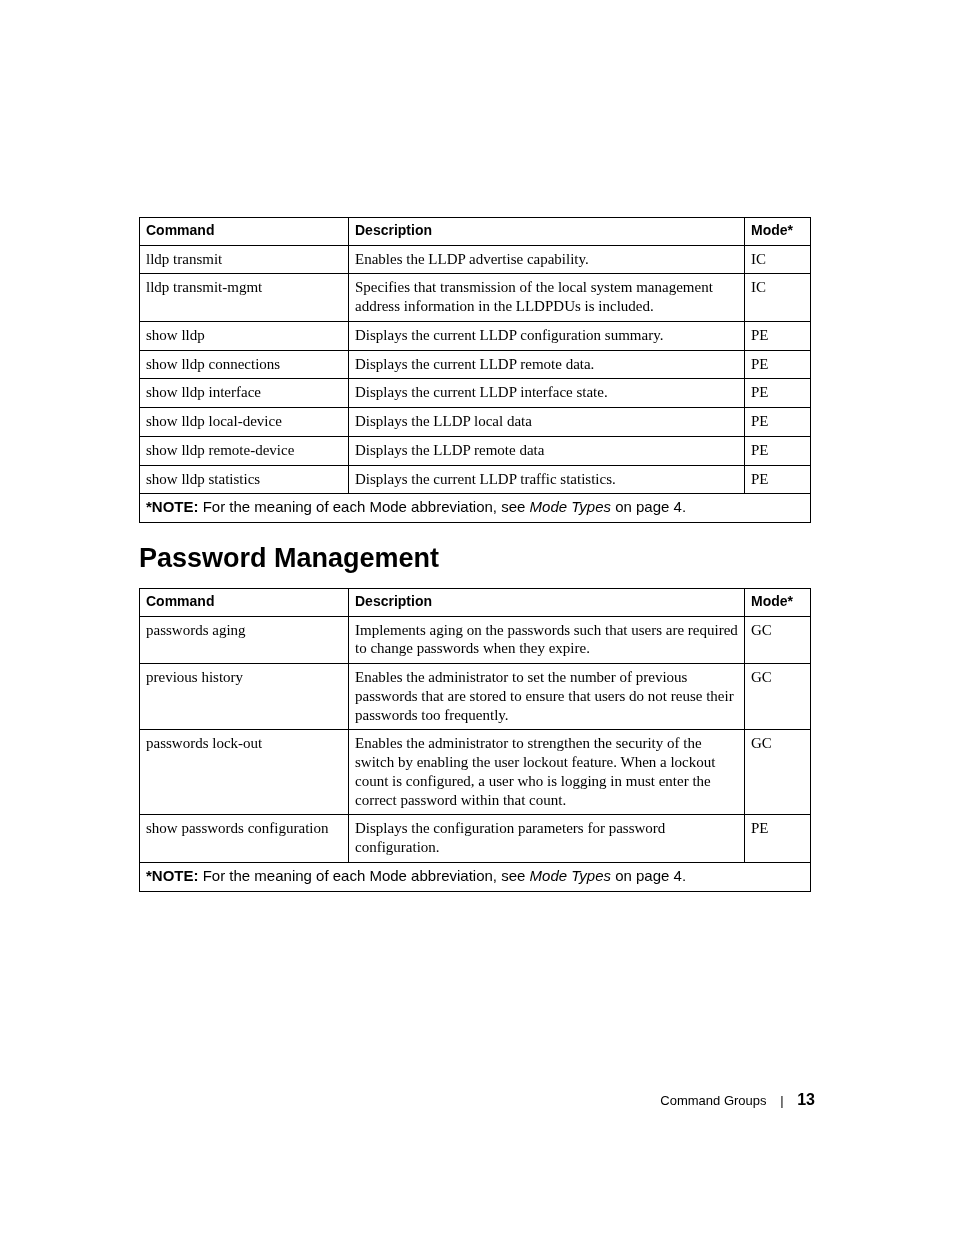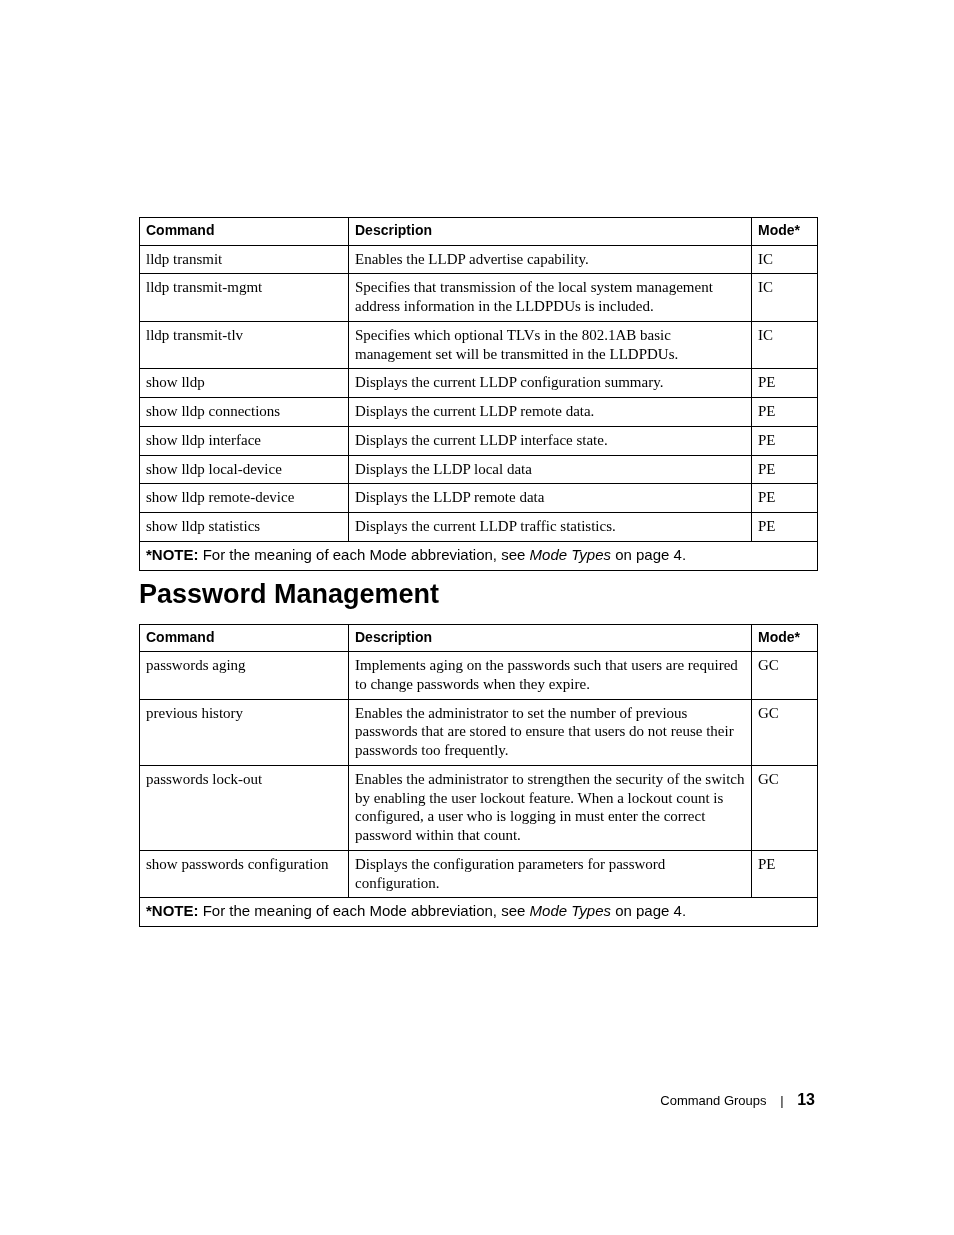--- a/index.html
+++ b/index.html
@@ -14,21 +14,21 @@
   body {
     width: var(--page-width);
     height: var(--page-height);
     position: relative;
     font-family: "Times New Roman", Times, serif;
     color: #000;
   }
   .content {
     position: absolute;
     left: 139px;
-    right: 136px;
+    right: 143px;
     top: 217px;
   }
   table.cmd-table {
     width: 100%;
     border-collapse: collapse;
     table-layout: fixed;
   }
   table.cmd-table th,
   table.cmd-table td {
     border: 1px solid #000;
@@ -50,21 +50,21 @@
     font-family: Arial, Helvetica, sans-serif;
     font-size: 14px;
   }
   .note-cell .bold { font-weight: bold; }
   .note-cell .italic { font-style: italic; }
   .note-cell .tail { font-family: Arial, Helvetica, sans-serif; }
   h2.section-heading {
     font-family: Arial, Helvetica, sans-serif;
     font-weight: bold;
     font-size: 27px;
-    margin: 8px 0 14px 0;
+    margin: 20px 0 14px 0;
   }
   .footer {
     position: absolute;
     right: 139px;
     bottom: 126px;
     font-family: Arial, Helvetica, sans-serif;
     font-size: 13px;
     color: #000;
   }
   .footer .sep {
@@ -101,25 +101,20 @@
           <td>lldp transmit</td>
           <td>Enables the LLDP advertise capability.</td>
           <td>IC</td>
         </tr>
         <tr>
           <td>lldp transmit-mgmt</td>
           <td>Specifies that transmission of the local system management address information in the LLDPDUs is included.</td>
           <td>IC</td>
         </tr>
         <tr>
-          <td>lldp transmit-tlv</td>
-          <td>Specifies which optional TLVs in the 802.1AB basic management set will be transmitted in the LLDPDUs.</td>
-          <td>IC</td>
-        </tr>
-        <tr>
           <td>show lldp</td>
           <td>Displays the current LLDP configuration summary.</td>
           <td>PE</td>
         </tr>
         <tr>
           <td>show lldp connections</td>
           <td>Displays the current LLDP remote data.</td>
           <td>PE</td>
         </tr>
         <tr>

